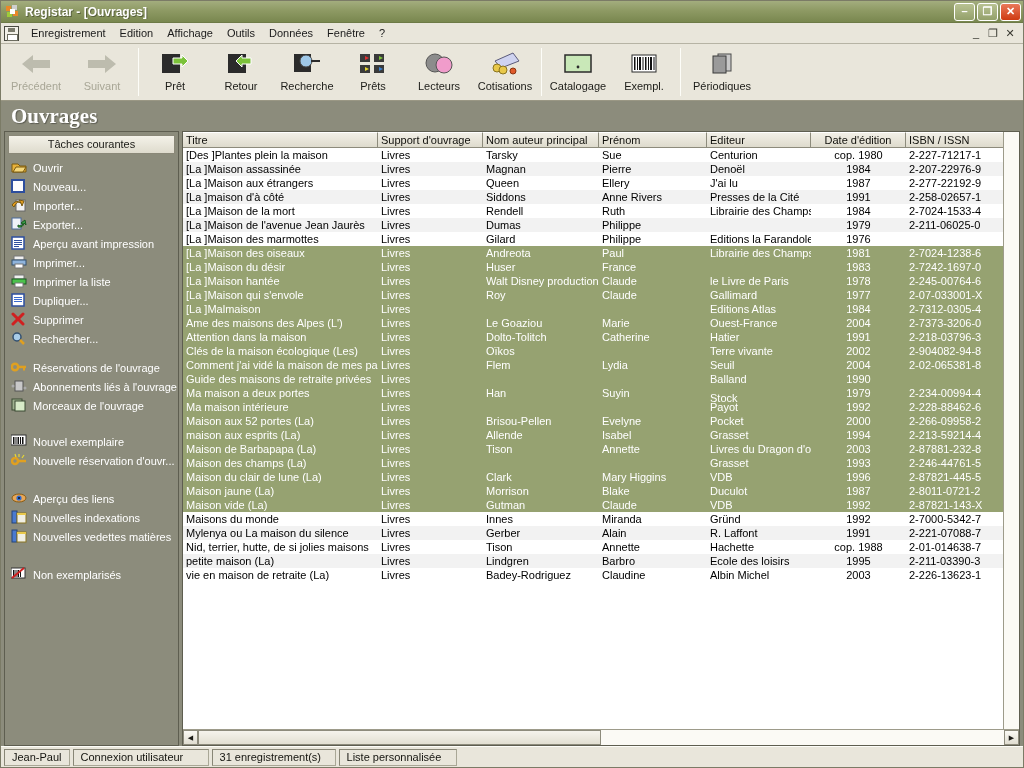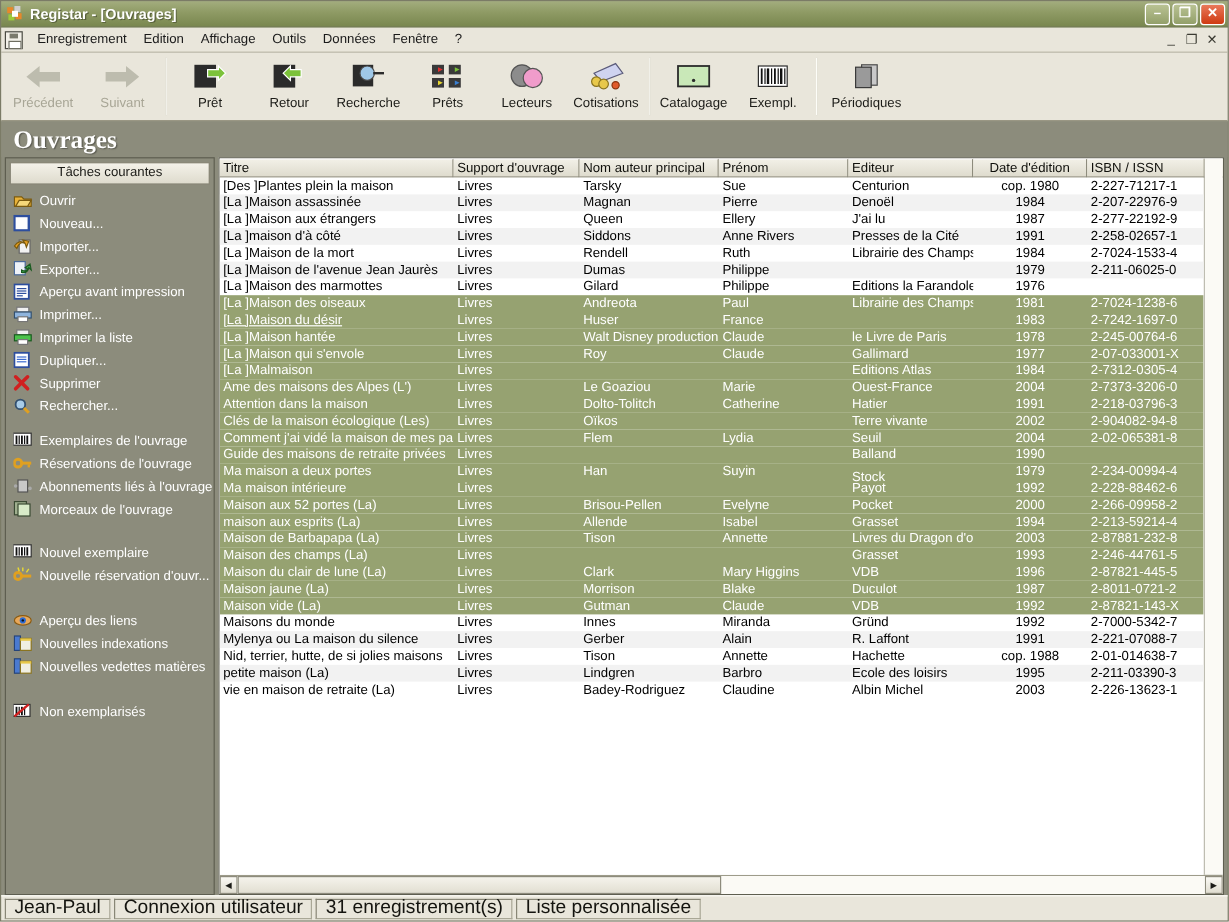--- a/index.html
+++ b/index.html
@@ -183,21 +183,21 @@
     height: 21px; min-height:21px;
     background: #e9e6db;
     display: flex; align-items: center; gap: 3px;
     padding: 2px 3px;
     border-top: 1px solid #fdfdf8;
   }
   .sb-panel {
     border: 1px solid #a9a796;
     border-top-color:#888676; border-left-color:#888676;
     background:#e9e6db;
-    padding: 1px 7px; font-size: 16px; color:#14140f; white-space:nowrap;
+    padding: 1px 7px; font-size: 11px; color:#14140f; white-space:nowrap;
     height:17px; display:flex; align-items:center;
   }
   .sb-filler { flex:1 1 auto; }
 </style>
 </head>
 <body>
 
 <div id="app">
 
   <div id="titlebar">
@@ -471,35 +471,20 @@
               </svg>
           </span>
           <span>Rechercher...</span>
         </div>
 
         <div class="side-gap"></div>
 
         <div class="side-item">
           <span class="si-ico">
             <svg width="16" height="13">
-                <rect x="0" y="1" width="15" height="10" fill="#fff" stroke="#333"></rect>
-                <g fill="#111">
-                  <rect x="2" y="3" width="1.5" height="7"></rect>
-                  <rect x="4.5" y="3" width="1" height="7"></rect>
-                  <rect x="6.5" y="3" width="1.5" height="7"></rect>
-                  <rect x="9" y="3" width="1" height="7"></rect>
-                  <rect x="11" y="3" width="1.5" height="7"></rect>
-                </g>
-              </svg>
-          </span>
-          <span>Exemplaires de l'ouvrage</span>
-        </div>
-        <div class="side-item">
-          <span class="si-ico">
-            <svg width="16" height="13">
                 <circle cx="4" cy="7" r="3.2" fill="none" stroke="#e0a020" stroke-width="2.5"></circle>
                 <rect x="6" y="5.7" width="9" height="2.5" fill="#e0a020"></rect>
                 <rect x="12" y="8" width="2" height="2.5" fill="#e0a020"></rect>
               </svg>
           </span>
           <span>Réservations de l'ouvrage</span>
         </div>
         <div class="side-item">
           <span class="si-ico">
             <svg width="16" height="13">
@@ -688,21 +673,21 @@
               <div class="row sel">
                 <div class="cell" style="width: 195px;">[La ]Maison des oiseaux</div>
                 <div class="cell" style="width: 105px;">Livres</div>
                 <div class="cell" style="width: 116px;">Andreota</div>
                 <div class="cell" style="width: 108px;">Paul</div>
                 <div class="cell" style="width: 104px;">Librairie des Champs</div>
                 <div class="cell ctr" style="width: 95px;">1981</div>
                 <div class="cell" style="width: 115px;">2-7024-1238-6</div>
               </div>
               <div class="row sel">
-                <div class="cell" style="width: 195px; text-decoration: underline;">[La ]Maison du désir</div>
+                <div class="cell" style="width: 195px;">[La ]Maison du désir</div>
                 <div class="cell" style="width: 105px;">Livres</div>
                 <div class="cell" style="width: 116px;">Huser</div>
                 <div class="cell" style="width: 108px;">France</div>
                 <div class="cell" style="width: 104px;"></div>
                 <div class="cell ctr" style="width: 95px;">1983</div>
                 <div class="cell" style="width: 115px;">2-7242-1697-0</div>
               </div>
               <div class="row sel">
                 <div class="cell" style="width: 195px;">[La ]Maison hantée</div>
                 <div class="cell" style="width: 105px;">Livres</div>

